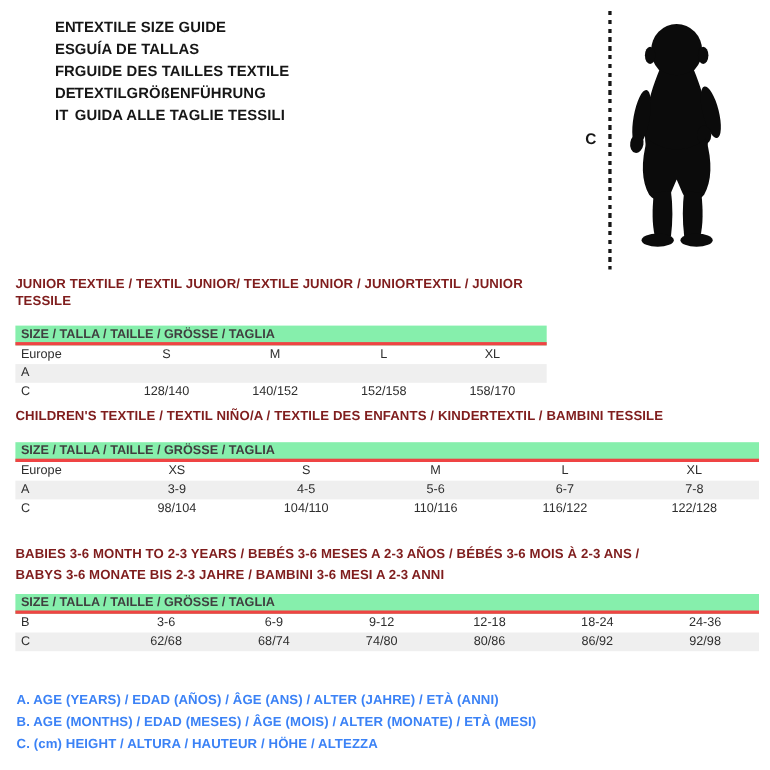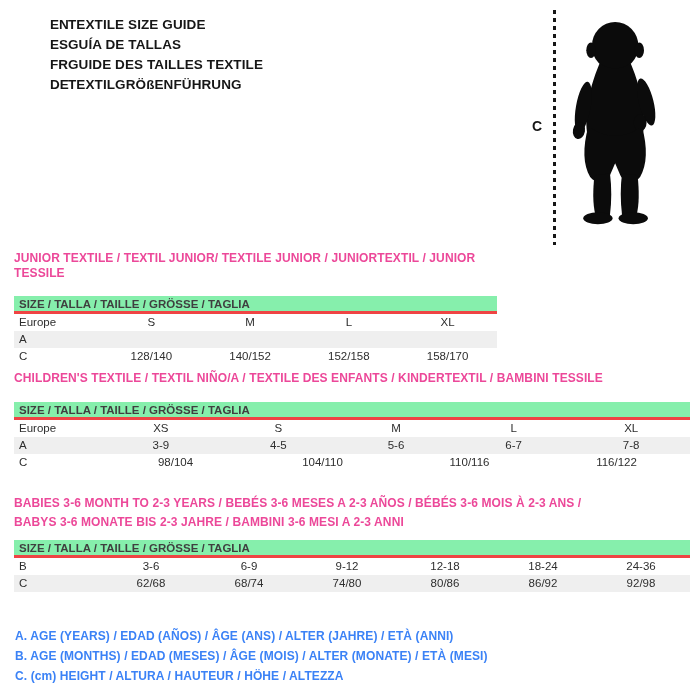--- a/index.html
+++ b/index.html
@@ -33,21 +33,21 @@
   }
   .silhouette-svg { position:absolute; left:40px; top:7px; width:112px; height:234px; }
 
   
   .table-section { position:absolute; left:14px; }
   .sec-0 { top:251px; width:483px; }
   .sec-1 { top:371px; width:676px; }
   .sec-2 { top:494px; width:676px; }
 
   .table-title {
-    font-size:12px; font-weight:700; line-height:15px; color:#ec4899;
+    font-size:12px; font-weight:700; line-height:15px; color:#7f1d1d;
     letter-spacing:.1px;
   }
   .sec-0 .table-title { margin-bottom:15px; }
   .sec-1 .table-title { margin-bottom:16px; }
   .sec-2 .table-title { width:580px; line-height:19px; margin-bottom:8px; }
 
   .size-bar {
     height:18px; line-height:17px;
     background:#86efac; border-bottom:3px solid #ef4444;
     padding-left:5px;
@@ -80,20 +80,24 @@
   <li class="lang-row">
     <span class="lang-code">FR</span>
     <span class="lang-label">GUIDE DES TAILLES TEXTILE</span>
   </li>
 
   <li class="lang-row">
     <span class="lang-code">DE</span>
     <span class="lang-label">TEXTILGRÖßENFÜHRUNG</span>
   </li>
 
+  <li class="lang-row">
+    <span class="lang-code">IT</span>
+    <span class="lang-label">GUIDA ALLE TAGLIE TESSILI</span>
+  </li>
 </ul>
 
 <div class="figure">
   <span class="measure-c">C</span>
   <div class="dashed-line"></div>
   <svg class="silhouette-svg" viewBox="0 0 130 245" xmlns="http://www.w3.org/2000/svg" aria-hidden="true">
     <g fill="#0b0b0b">
       <ellipse cx="64" cy="32" rx="27" ry="28"></ellipse>
       <ellipse cx="36" cy="37" rx="5.5" ry="9"></ellipse>
       <ellipse cx="92" cy="37" rx="5.5" ry="9"></ellipse>
@@ -175,20 +179,21 @@
             </span>
   </div>
 
   <div class="t-row">
     <span class="row-label">C</span>
     <span class="cells">
               <span class="cell">98/104</span>
               <span class="cell">104/110</span>
               <span class="cell">110/116</span>
               <span class="cell">116/122</span>
+              <span class="cell">122/128</span>
             </span>
   </div>
 </div>
     </div>
   </section>
 
   <section class="table-section sec-2">
     <h2 class="table-title">BABIES 3-6 MONTH TO 2-3 YEARS / BEBÉS 3-6 MESES A 2-3 AÑOS / BÉBÉS 3-6 MOIS À 2-3 ANS / BABYS 3-6 MONATE BIS 2-3 JAHRE / BAMBINI 3-6 MESI A 2-3 ANNI</h2>
     <div class="size-table">
       <div class="size-bar">

